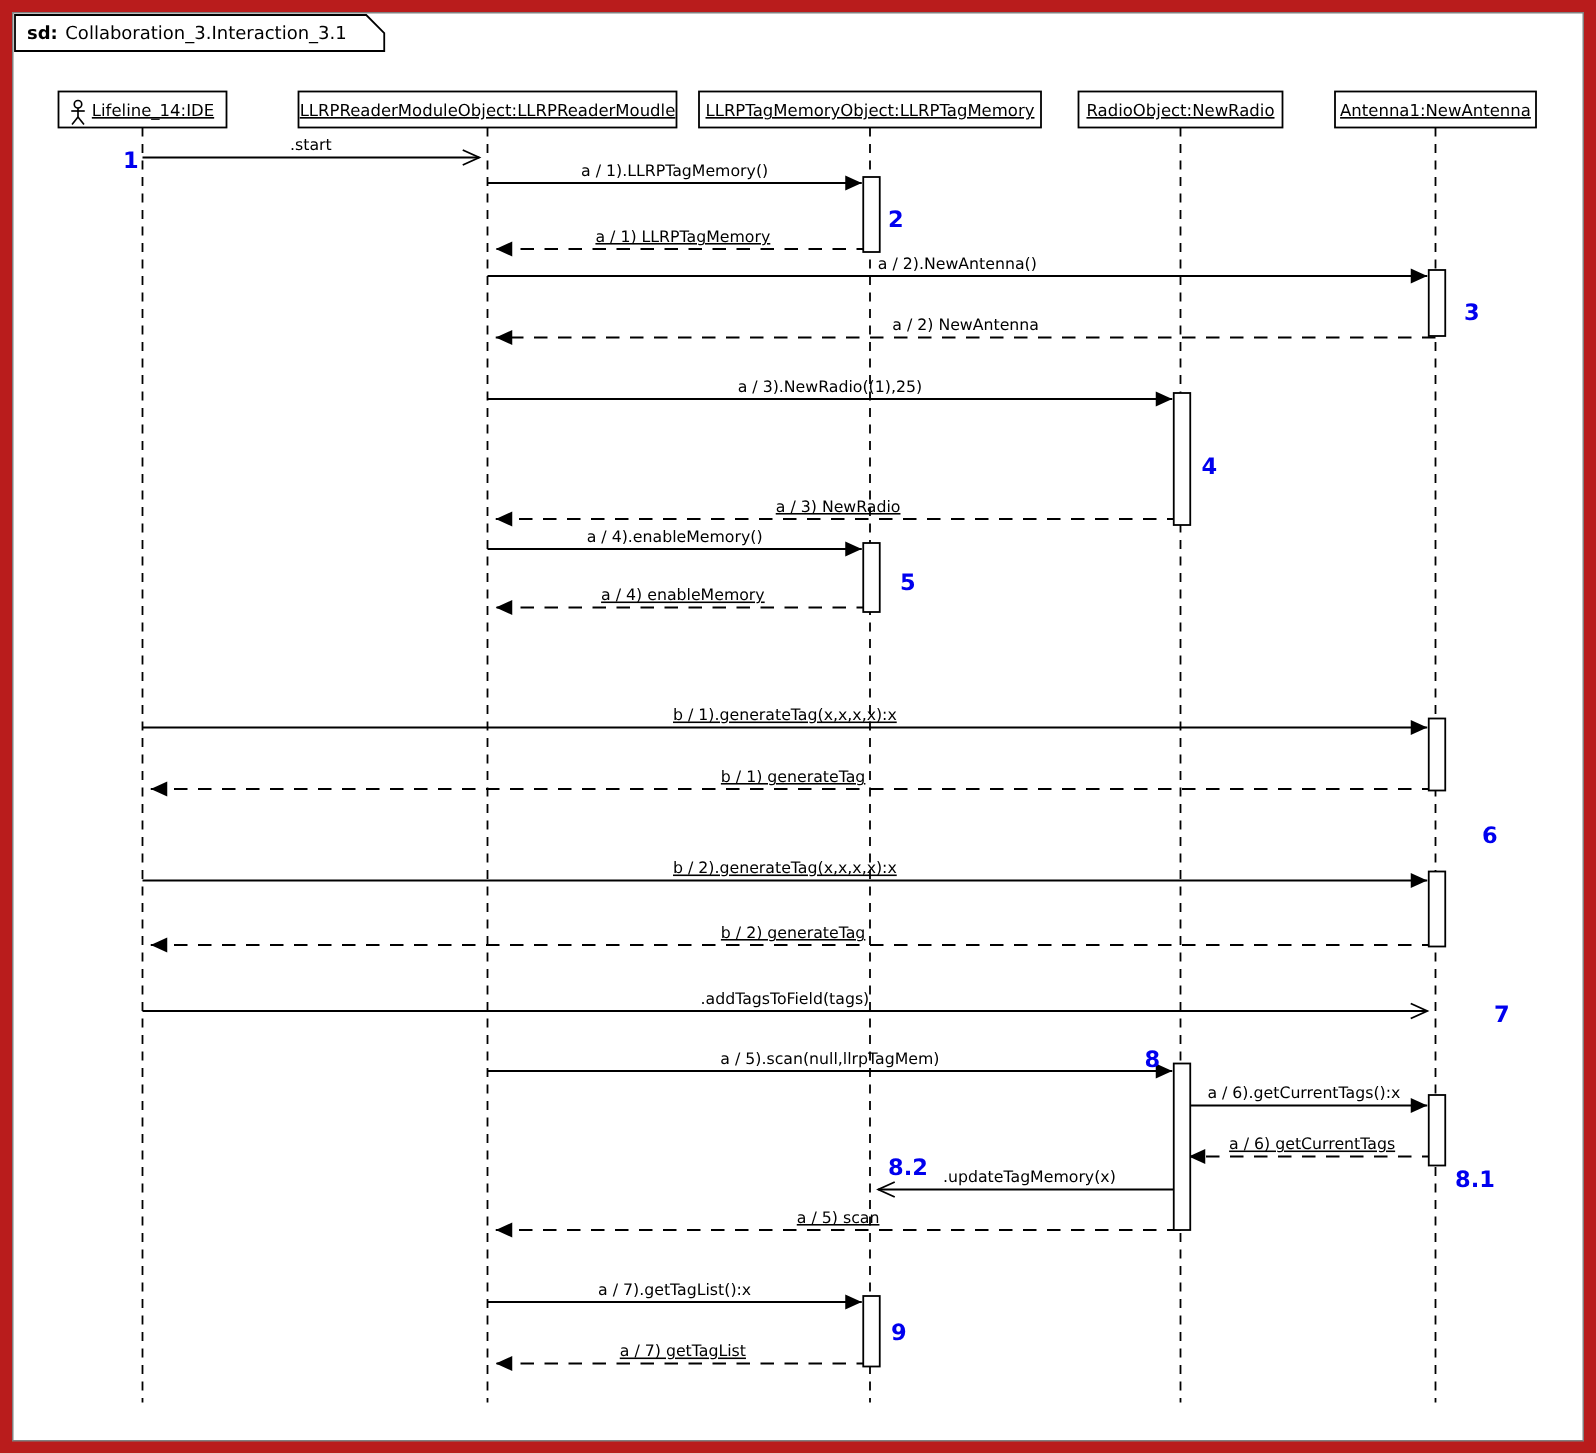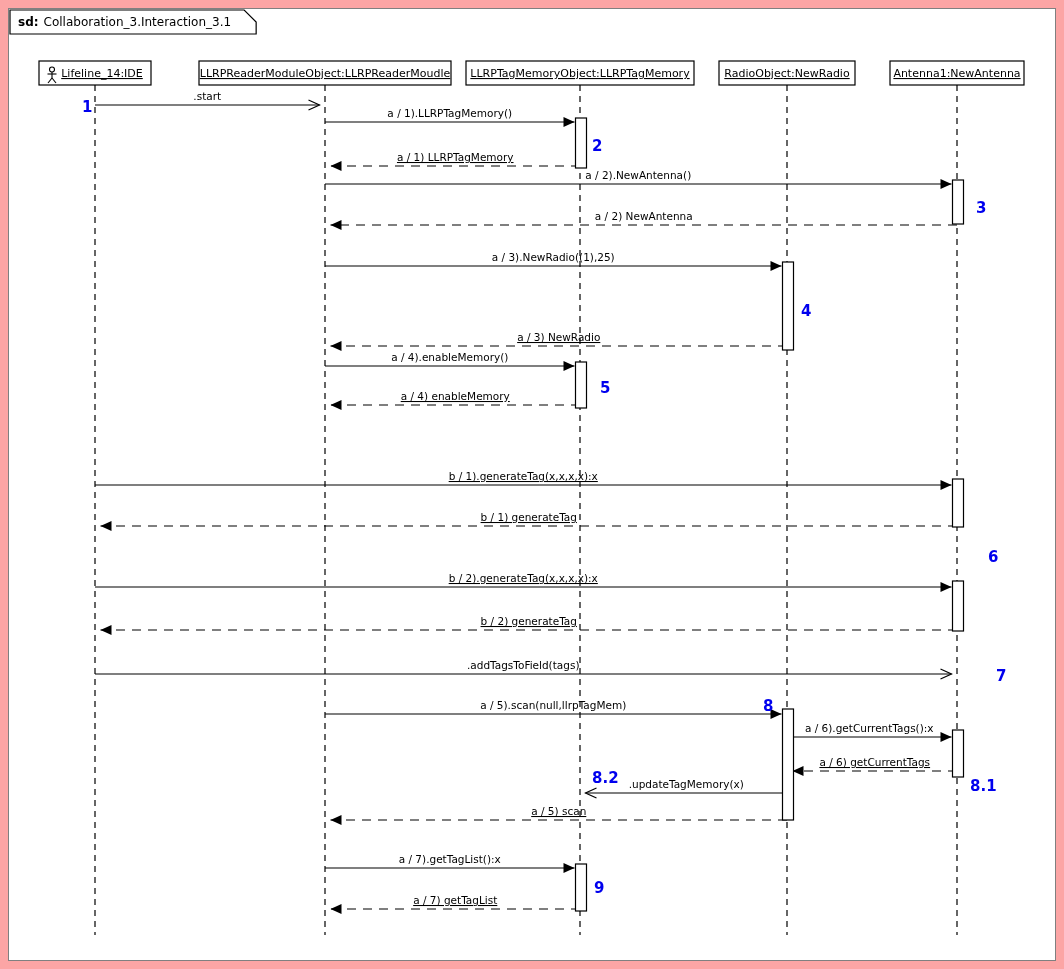--- a/index.html
+++ b/index.html
@@ -5,21 +5,21 @@
   html, body {
     margin: 0;
     padding: 0;
     background: #ffffff;
     font-family: "DejaVu Sans", sans-serif;
   }
   #canvas {
     position: relative;
     width: 1064px;
     height: 969px;
-    background: #fca5a5;
+    background: #b91c1c;
     overflow: hidden;
   }
   svg.diagram {
     position: absolute;
     top: 0; left: 0;
     width: 1064px;
     height: 969px;
   }
   .frame-rect {
     fill: #ffffff;

